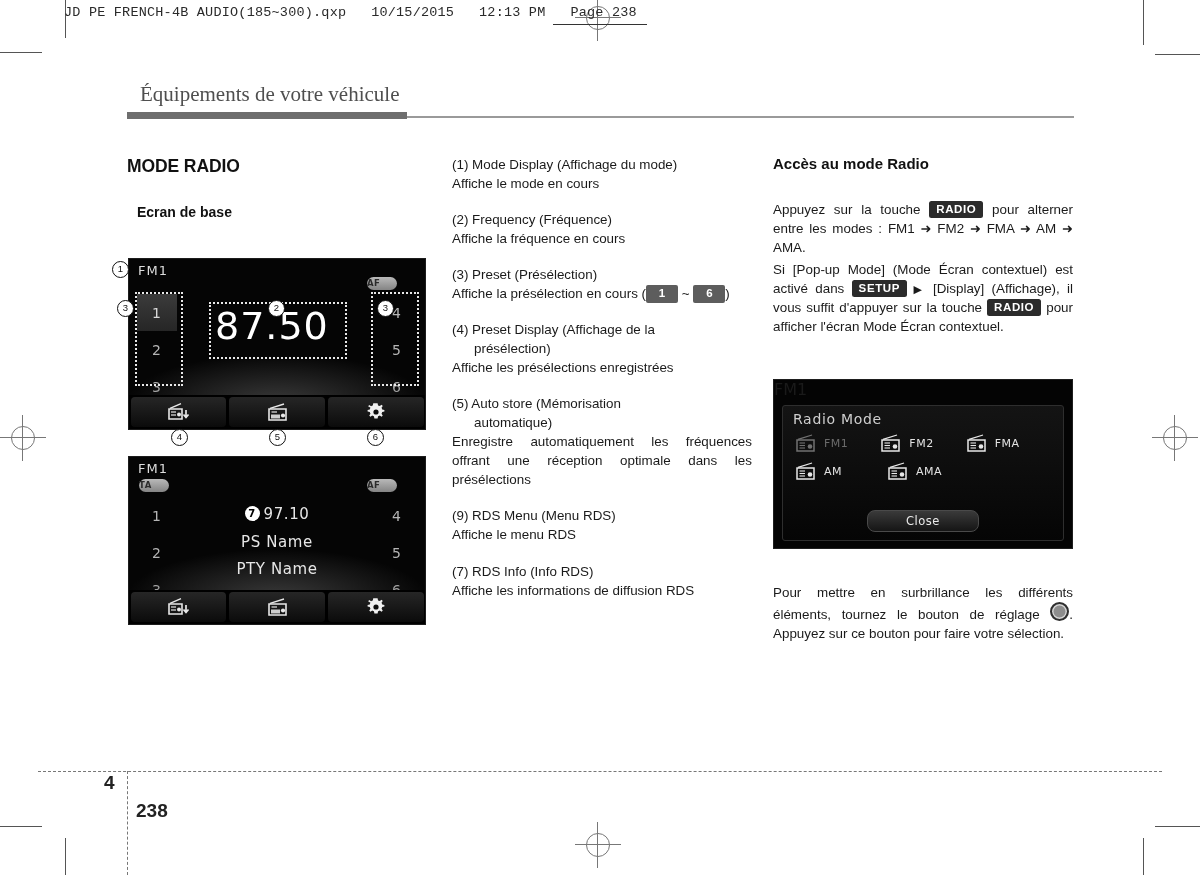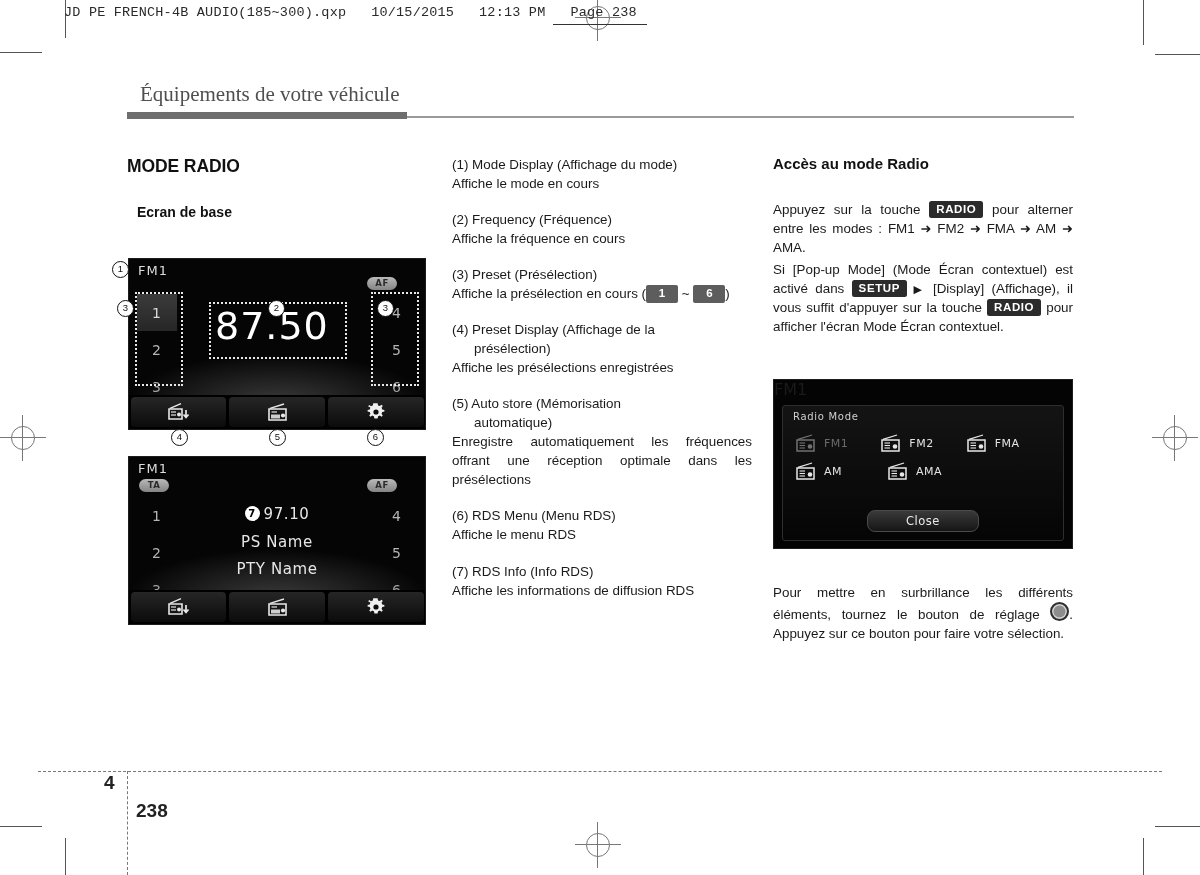--- a/index.html
+++ b/index.html
@@ -160,21 +160,21 @@
     letter-spacing: 1px;
   }
   .pill {
     position: absolute;
     width: 30px; height: 13px;
     border-radius: 7px;
     background: linear-gradient(#b9b9b9, #848484);
     color: #2b2b2b;
     font-size: 8.5px;
     font-weight: bold;
-    text-align: center;
+    text-align: left;
     line-height: 13px;
     letter-spacing: 0.5px;
   }
   .presetcol {
     position: absolute;
     width: 40px;
     display: flex;
     flex-direction: column;
   }
   .presetcol .cell {
@@ -277,21 +277,21 @@
     position: absolute;
     left: 8px; top: 25px; right: 8px; bottom: 7px;
     border: 1px solid #2e2e2e;
     border-radius: 3px;
     background: linear-gradient(#141414, #050505);
   }
   .poptitle {
     position: absolute;
     left: 10px; top: 5px;
     color: #cfcfcf;
-    font-size: 10px;
+    font-size: 14px;
     letter-spacing: 0.7px;
   }
   .popgrid {
     position: absolute;
     left: 12px; top: 28px; right: 12px;
   }
   .poprow { display: flex; margin-bottom: 9px; }
   .popitem {
     width: 92px;
     display: flex;
@@ -528,21 +528,21 @@
   <div class="gap"></div>
   <p class="body">
     <span>(5) Auto store (Mémorisation</span>
   </p>
   <p class="body" style="padding-left:22px;">
     <span>automatique)</span>
   </p>
   <p class="body just">Enregistre automatiquement les fréquences offrant une réception optimale dans les présélections</p>
 
   <div class="gap"></div>
-  <p class="body">(6) RDS Menu (Menu RDS)</p>
+  <p class="body">(9) RDS Menu (Menu RDS)</p>
   <p class="body">Affiche le menu RDS</p>
 
   <div class="gap"></div>
   <p class="body">(7) RDS Info (Info RDS)</p>
   <p class="body">Affiche les informations de diffusion RDS</p>
 </div>
 
 <div class="col col3">
   <h2 class="rtitle">Accès au mode Radio</h2>
 

